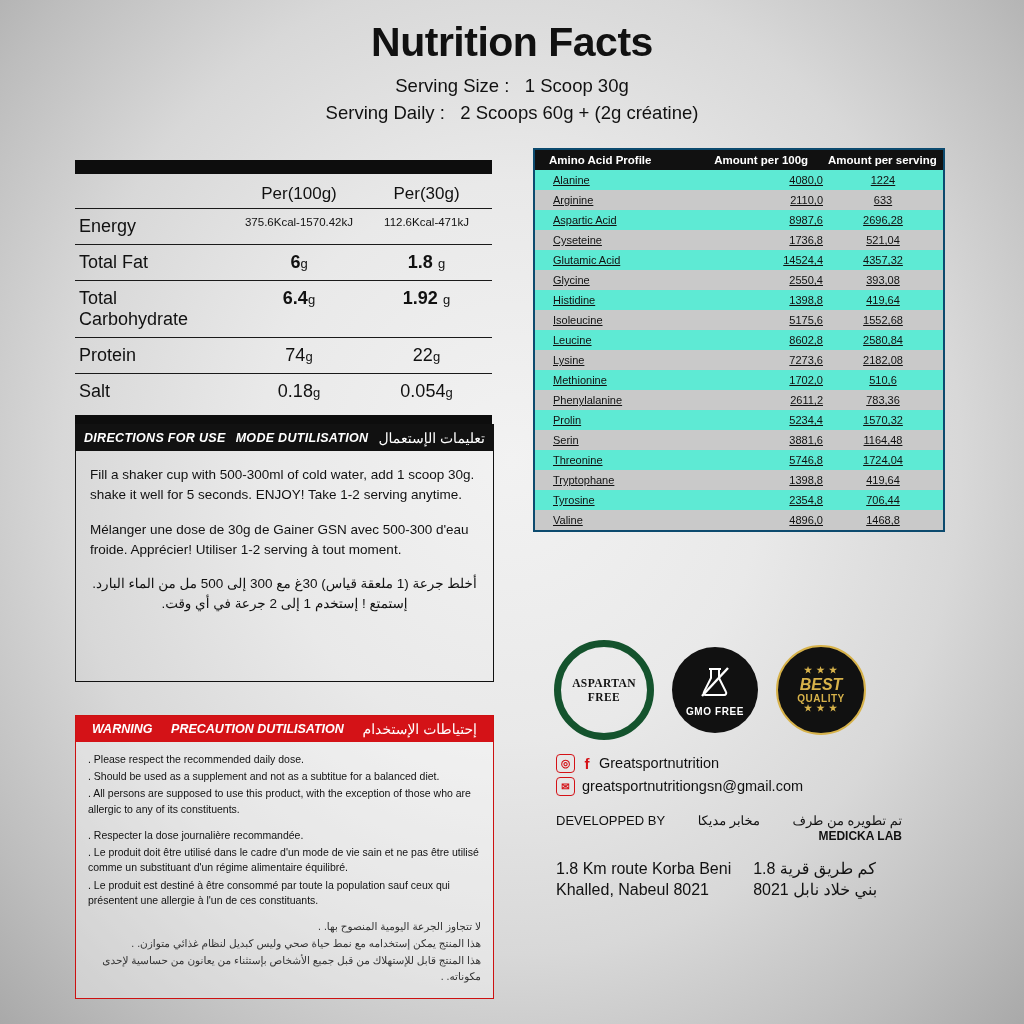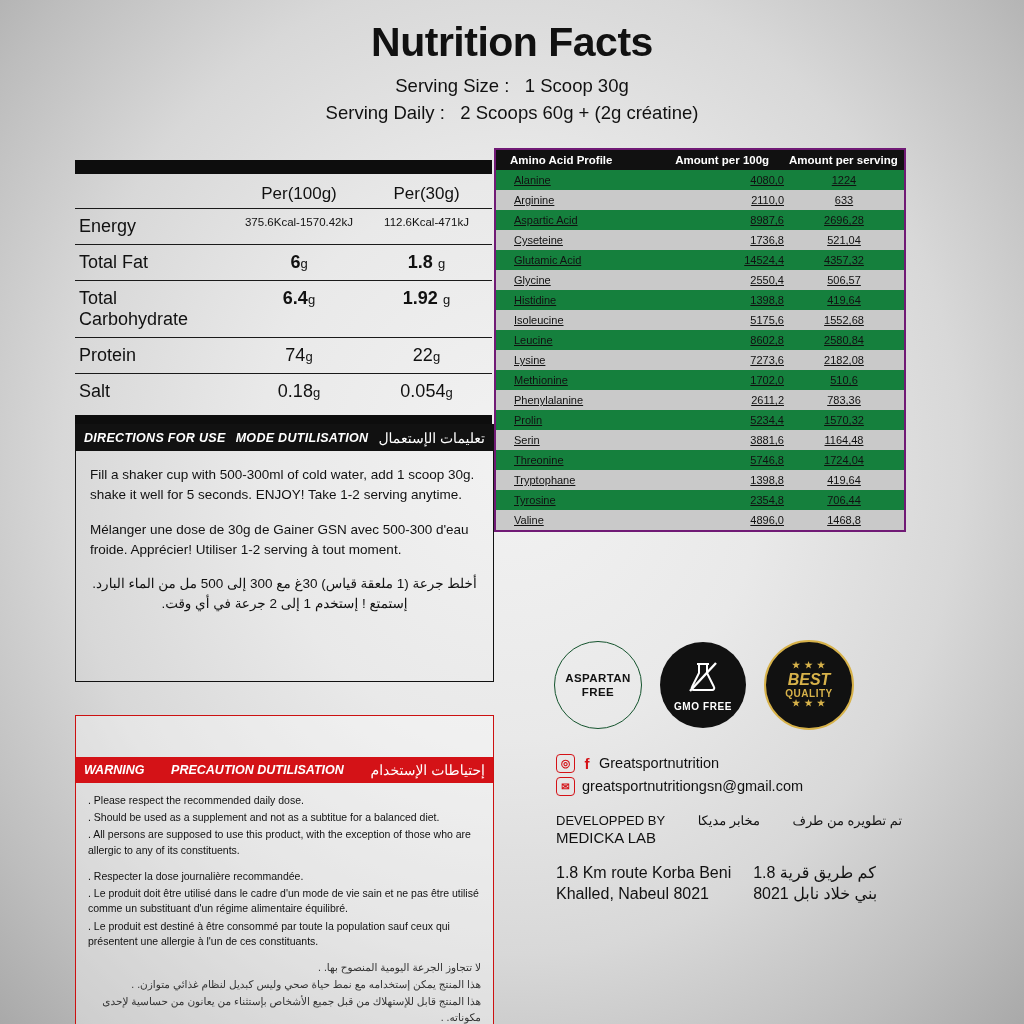--- a/index.html
+++ b/index.html
@@ -123,45 +123,44 @@
     width: 417px;
     border: 1px solid #cc1111;
     background: rgba(255,255,255,0.35);
   }
   .warn-head {
     background: #d41217;
     color: #fff;
     display: flex;
     align-items: center;
     justify-content: space-between;
-    padding: 5px 8px;
+    padding: 5px 16px;
     font-size: 12.5px;
     font-weight: bold;
     font-style: italic;
-    margin-top: 41px;
   }
   .warn-head .ar { font-style: normal; font-size: 14px; font-weight: normal; }
   .warn-body {
     padding: 10px 12px 12px 12px;
     font-size: 10.5px;
     line-height: 1.45;
   }
   .warn-body .blk { margin-bottom: 11px; }
   .warn-body .blk:last-child { margin-bottom: 0; }
   .warn-body .ln { margin: 0 0 2px 0; }
   .warn-body .ar { direction: rtl; text-align: right; color: #333; }
 
   
   .amino {
     position: absolute;
-    left: 494px;
+    left: 533px;
     top: 148px;
     width: 408px;
-    border: 2px solid #701a75;
-    background: #15803d;
+    border: 2px solid #0c4a6e;
+    background: #5eead4;
   }
   .amino-head {
     display: flex;
     background: #111;
     color: #fff;
     font-size: 11.5px;
     font-weight: bold;
     padding: 4px 0;
   }
   .amino-head .c-name { flex: 1.25; padding-left: 14px; }
@@ -192,25 +191,26 @@
     width: 86px;
     height: 86px;
     border-radius: 50%;
     display: flex;
     flex-direction: column;
     align-items: center;
     justify-content: center;
     text-align: center;
   }
   .badge.aspartan {
-    border: 1px solid #14532d;
+    border: 7px solid #14532d;
     font-size: 11.5px;
     font-weight: bold;
     line-height: 1.25;
     letter-spacing: 0.4px;
+    font-family: Liberation Serif, serif;
   }
   .badge.gmo {
     background: #111;
     color: #fff;
     position: relative;
     font-size: 10px;
     font-weight: bold;
   }
   .badge.gmo .flask {
     position: absolute;
@@ -259,21 +259,21 @@
     position: absolute;
     left: 556px;
     top: 812px;
     width: 346px;
     font-size: 13px;
     line-height: 1.35;
   }
   .devrow { display: flex; justify-content: space-between; align-items: flex-start; }
   .devrow .en { text-align: left; }
   .devrow .ar { text-align: right; direction: rtl; }
-  .devcenter { text-align: left; font-weight: normal; font-size: 15px; margin-top: -2px;}
+  .devcenter { text-align: right; font-weight: bold; font-size: 12px; margin-top: -2px;}
   .devrow2 { display: flex; justify-content: space-between; margin-top: 14px; font-size: 16px;}
 </style>
 </head>
 <body>
 
 <div class="page">
 
   <div class="title">Nutrition Facts</div>
   <div class="serving-lines">
     <div>
@@ -394,21 +394,21 @@
         <div class="c-srv">521,04</div>
       </div>
     <div class="arow">
         <div class="c-name">Glutamic Acid</div>
         <div class="c-100">14524,4</div>
         <div class="c-srv">4357,32</div>
       </div>
     <div class="arow alt">
         <div class="c-name">Glycine</div>
         <div class="c-100">2550,4</div>
-        <div class="c-srv">506,57</div>
+        <div class="c-srv">393,08</div>
       </div>
     <div class="arow">
         <div class="c-name">Histidine</div>
         <div class="c-100">1398,8</div>
         <div class="c-srv">419,64</div>
       </div>
     <div class="arow alt">
         <div class="c-name">Isoleucine</div>
         <div class="c-100">5175,6</div>
         <div class="c-srv">1552,68</div>

